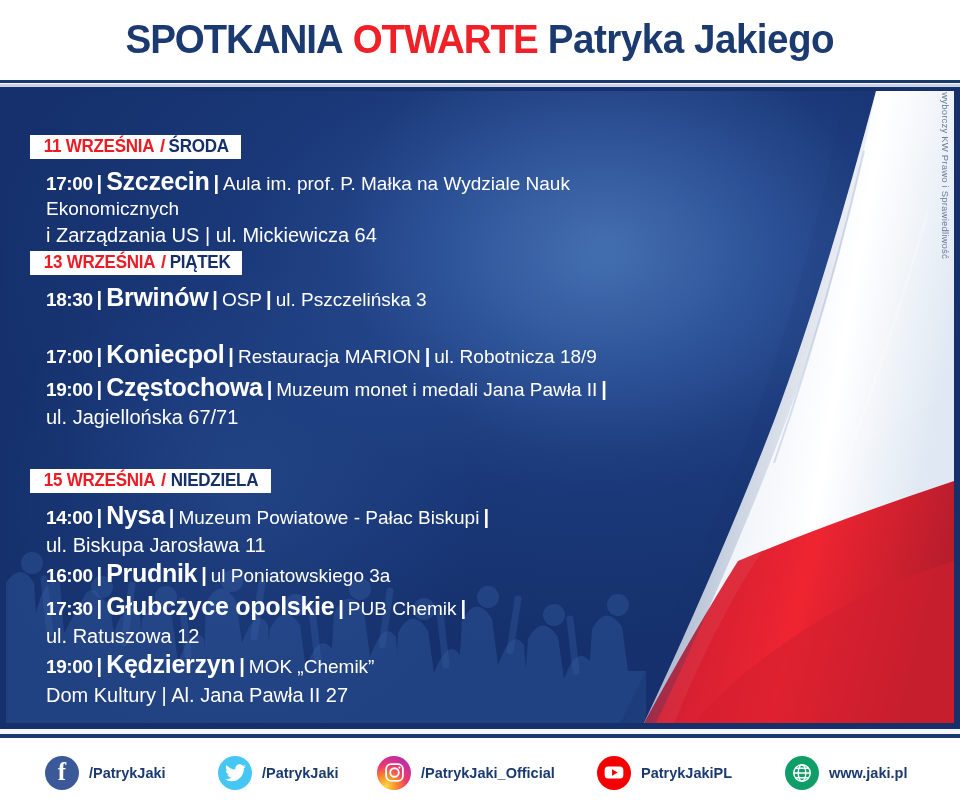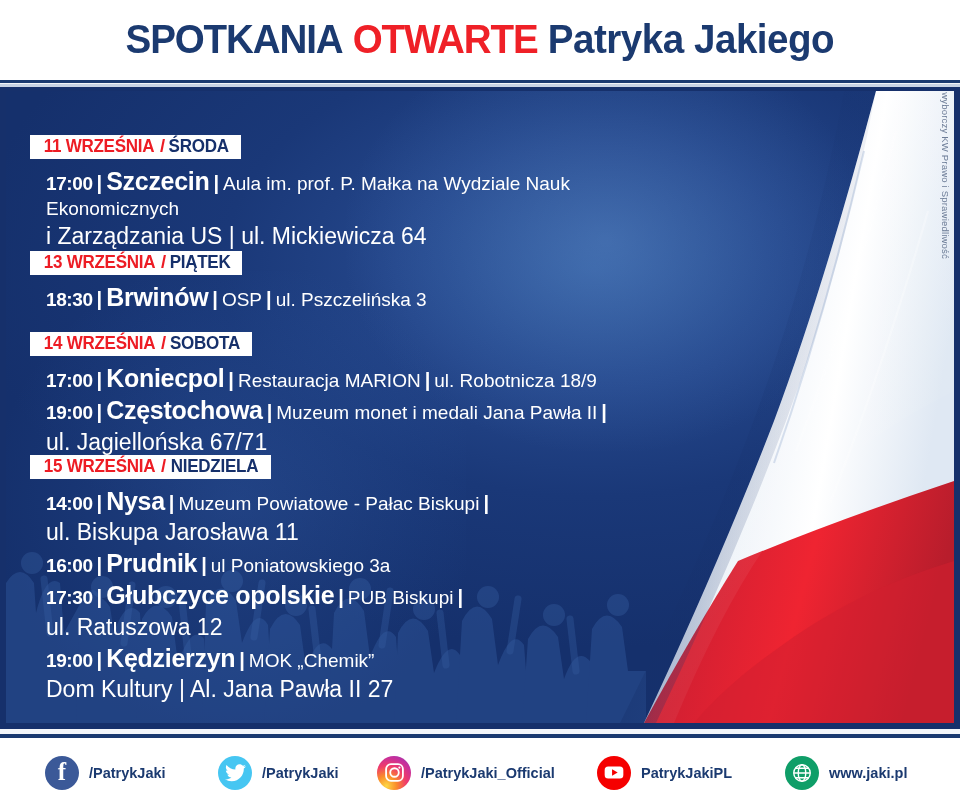--- a/index.html
+++ b/index.html
@@ -192,21 +192,21 @@
   .entry .e-venue {
     font-size: 19px;
     font-weight: normal;
   }
   .entry .e-addr {
     font-size: 19px;
     font-weight: normal;
   }
   .entry-cont {
     color: #ffffff;
-    font-size: 23px;
+    font-size: 20px;
     line-height: 1.3;
   }
 
   
   .panel-bottom-rule {
     position: absolute;
     left: 0; top: 727px;
     width: 960px; height: 14px;
     background: linear-gradient(to bottom,
        #16306b 0%, #16306b 14%,
@@ -373,48 +373,45 @@
             <span class="d-date">13 WRZEŚNIA</span><span class="d-sep">/</span><span class="d-day">PIĄTEK</span>
           </div>
           <div class="entries">
             <div class="entry">
               <span class="e-time">18:30</span><span class="bar">|</span><span class="e-city">Brwinów</span><span class="bar">|</span><span class="e-venue">OSP</span><span class="bar">|</span><span class="e-addr">ul. Pszczelińska 3</span>
             </div>
           </div>
         </div>
 
         <div class="day-block" style="top:241px;">
-          <div class="date-banner">
-            <span class="d-date">14 WRZEŚNIA</span><span class="d-sep">/</span><span class="d-day">SOBOTA</span>
-          </div>
           <div class="entries">
             <div class="entry">
               <span class="e-time">17:00</span><span class="bar">|</span><span class="e-city">Koniecpol</span><span class="bar">|</span><span class="e-venue">Restauracja MARION</span><span class="bar">|</span><span class="e-addr">ul. Robotnicza 18/9</span>
             </div>
             <div class="entry">
               <span class="e-time">19:00</span><span class="bar">|</span><span class="e-city">Częstochowa</span><span class="bar">|</span><span class="e-venue">Muzeum monet i medali Jana Pawła II</span><span class="bar">|</span>
             </div>
             <div class="entry-cont">ul. Jagiellońska 67/71</div>
           </div>
         </div>
 
-        <div class="day-block" style="top:364px;">
+        <div class="day-block" style="top:378px;">
           <div class="date-banner">
             <span class="d-date">15 WRZEŚNIA</span><span class="d-sep">/</span><span class="d-day">NIEDZIELA</span>
           </div>
           <div class="entries">
             <div class="entry">
               <span class="e-time">14:00</span><span class="bar">|</span><span class="e-city">Nysa</span><span class="bar">|</span><span class="e-venue">Muzeum Powiatowe - Pałac Biskupi</span><span class="bar">|</span>
             </div>
             <div class="entry-cont">ul. Biskupa Jarosława 11</div>
             <div class="entry">
               <span class="e-time">16:00</span><span class="bar">|</span><span class="e-city">Prudnik</span><span class="bar">|</span><span class="e-venue">ul Poniatowskiego 3a</span>
             </div>
             <div class="entry">
-              <span class="e-time">17:30</span><span class="bar">|</span><span class="e-city">Głubczyce opolskie</span><span class="bar">|</span><span class="e-venue">PUB Biskupi</span><span class="bar">|</span>
+              <span class="e-time">17:30</span><span class="bar">|</span><span class="e-city">Głubczyce opolskie</span><span class="bar">|</span><span class="e-venue">PUB Chemik</span><span class="bar">|</span>
             </div>
             <div class="entry-cont">ul. Ratuszowa 12</div>
             <div class="entry">
               <span class="e-time">19:00</span><span class="bar">|</span><span class="e-city">Kędzierzyn</span><span class="bar">|</span><span class="e-venue">MOK „Chemik”</span>
             </div>
             <div class="entry-cont">Dom Kultury | Al. Jana Pawła II 27</div>
           </div>
         </div>
 
       </div>

